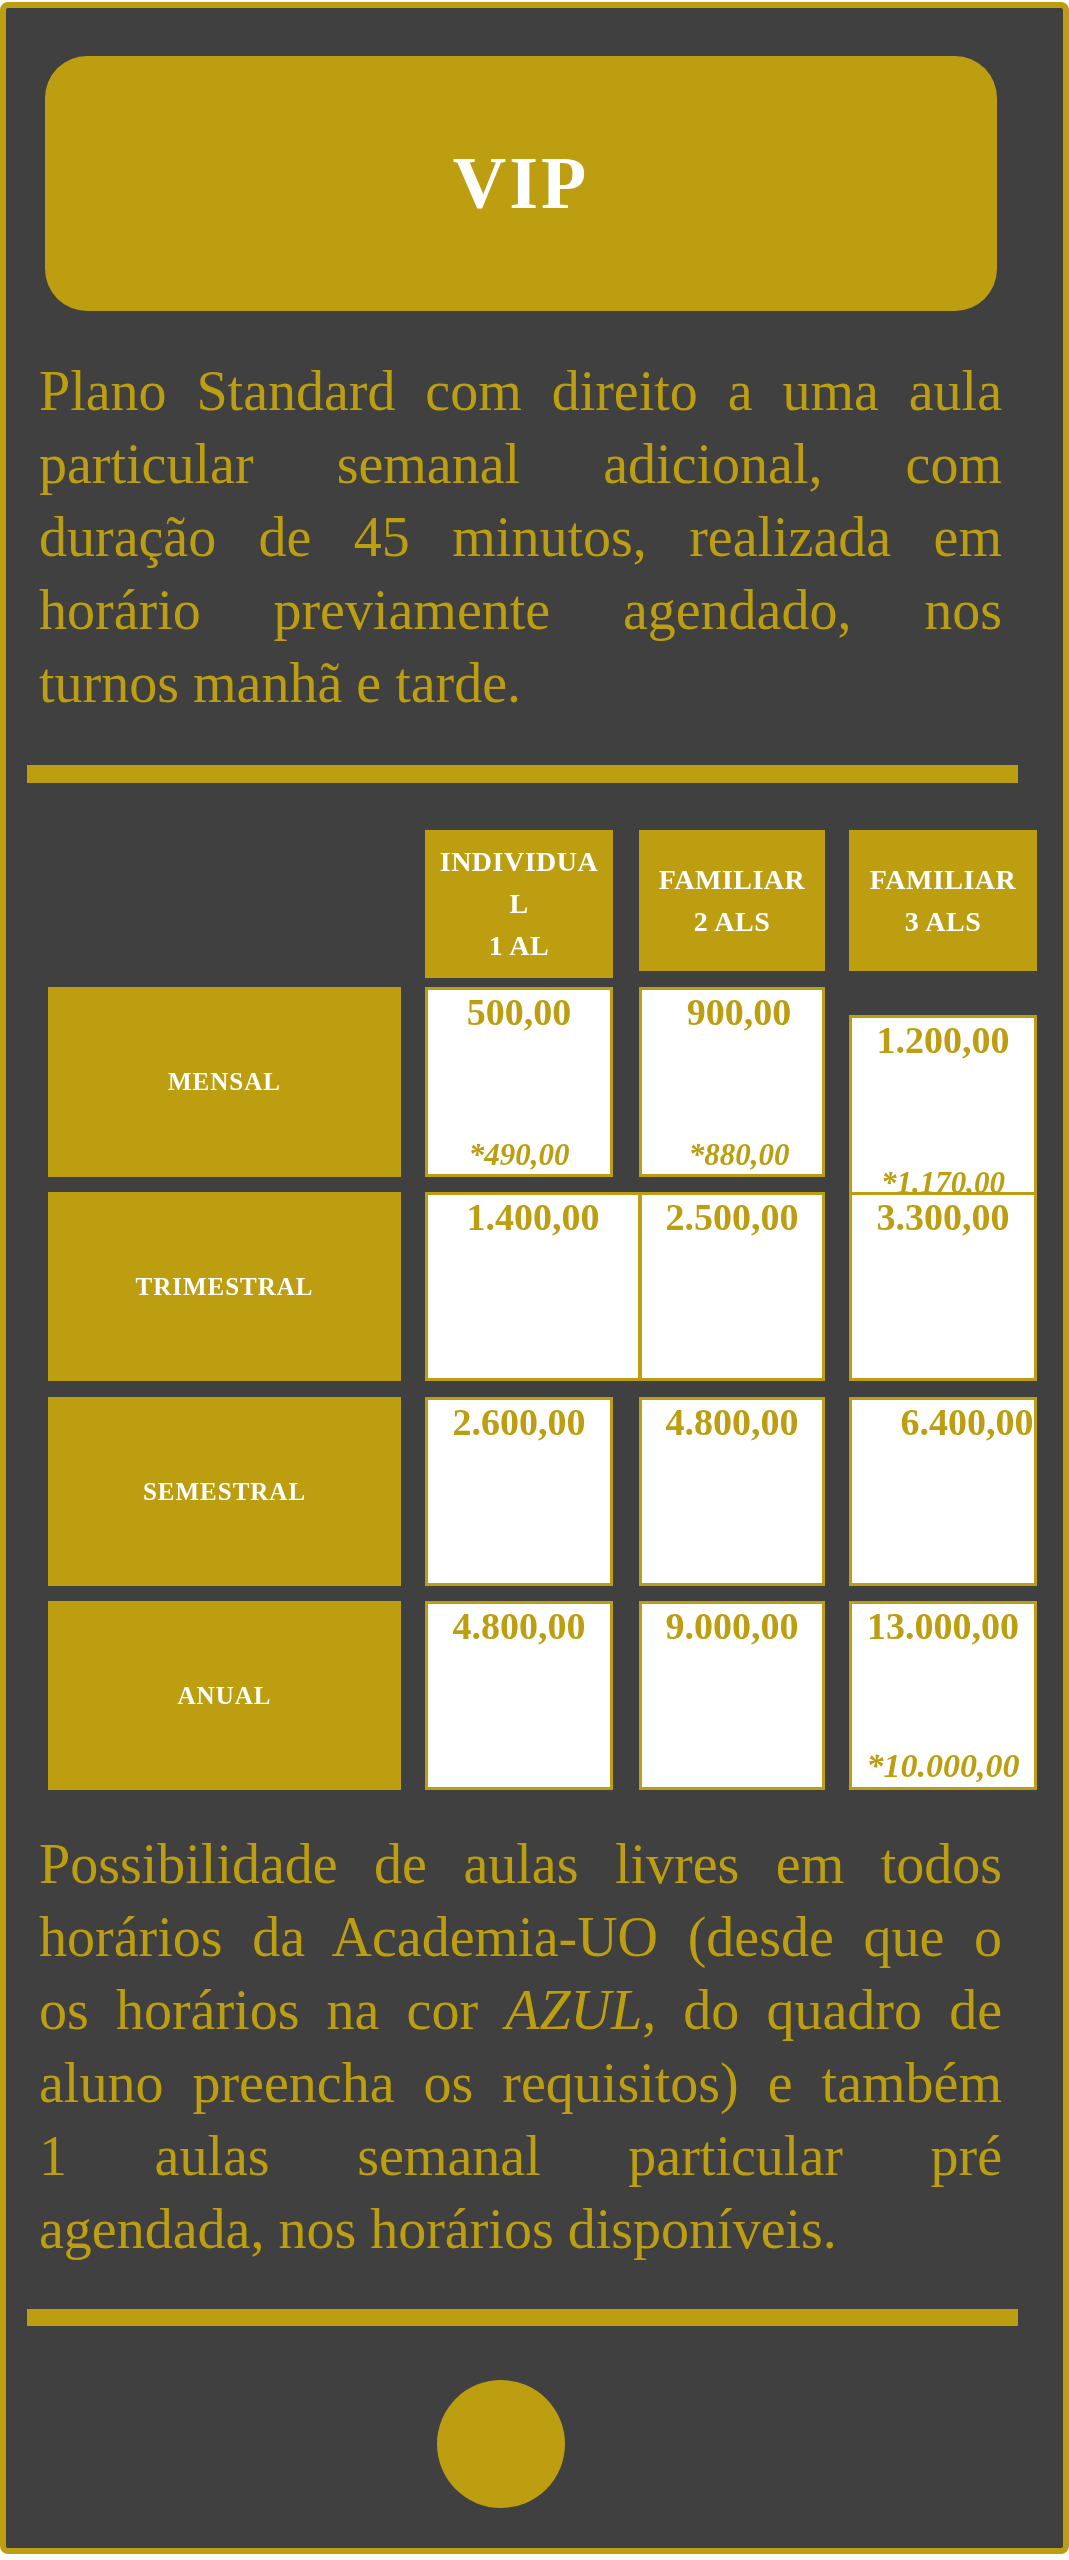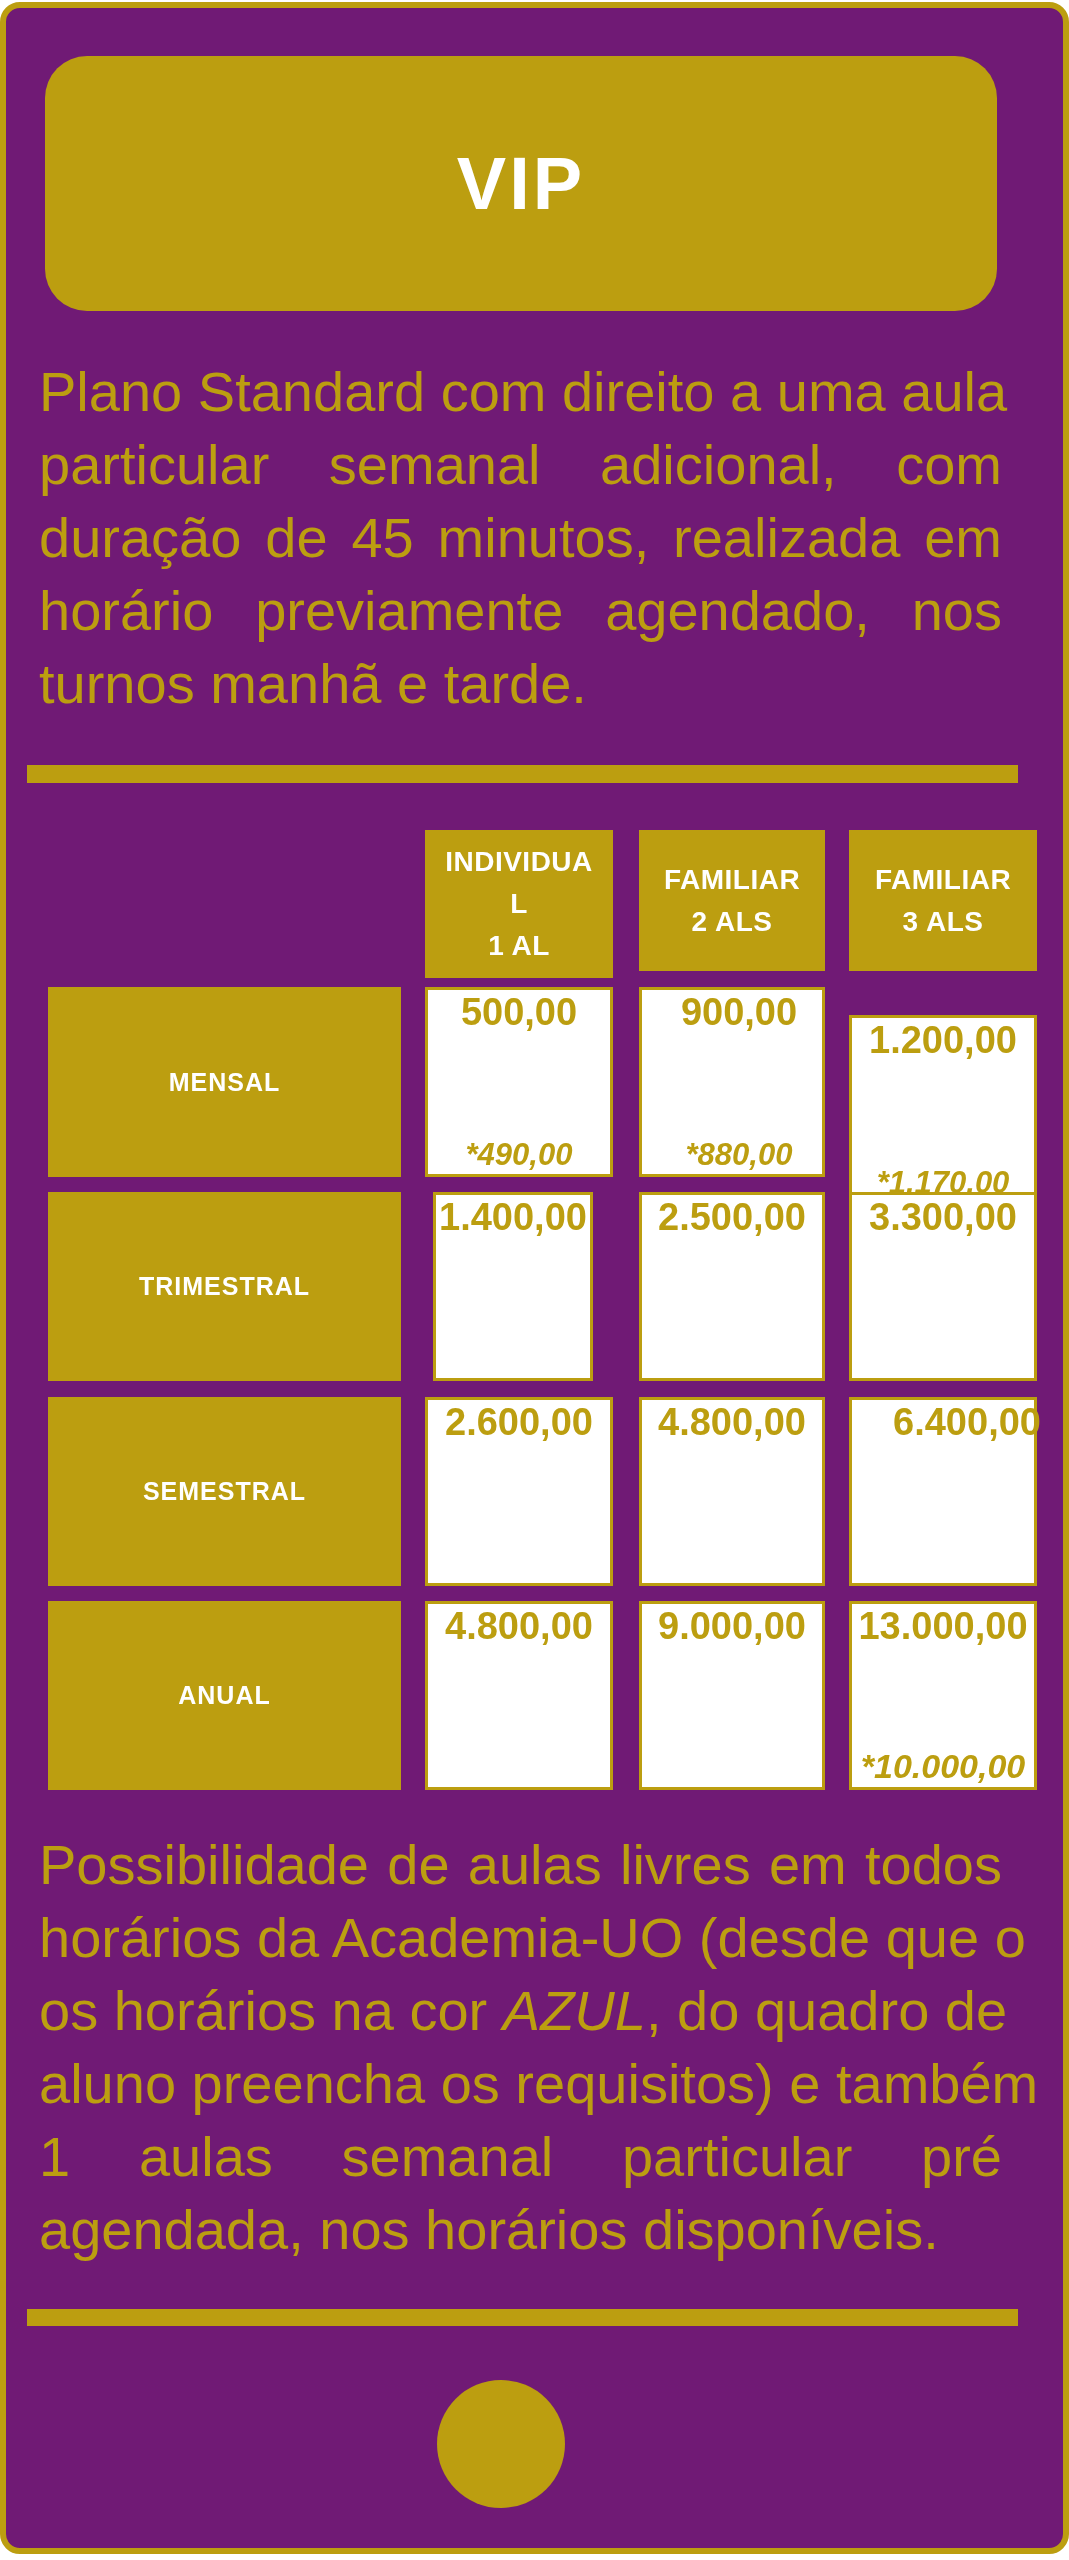--- a/index.html
+++ b/index.html
@@ -3,22 +3,23 @@
 <meta charset="utf-8">
 <style>
   :root { --gold: #BC9E10; }
   html,body { margin:0; padding:0; background:#ffffff; }
   body {
     width:1069px; height:2560px; position:relative; overflow:hidden;
     font-family:"Liberation Sans", sans-serif;
   }
   .card {
     position:absolute; left:0px; top:2px; width:1069px; height:2552px;
-    box-sizing:border-box; border:6px solid var(--gold); border-radius:20px;
-    background:#701a75;
+    box-sizing:border-box; border:6px solid var(--gold); border-radius:8px;
+    background:#404040;
+    font-family:Liberation Serif, serif;
   }
   .banner {
     position:absolute; left:39px; top:48px; width:952px; height:255px;
     background:var(--gold); border-radius:42px;
     display:flex; align-items:center; justify-content:center;
   }
   .banner-title {
     color:#ffffff; font-size:74px; font-weight:bold; letter-spacing:3px;
   }
   .para {
@@ -98,21 +99,21 @@
       </div>
       <div class="pcell" style="left: 633px; top: 979px; width: 186px; height: 190px; padding-left: 14px;">
         <div class="pmain">900,00</div>
         <div class="psub sub-sm">*880,00</div>
       </div>
       <div class="pcell" style="left: 843px; top: 979px; width: 188px; height: 190px; margin-top: 28px;">
         <div class="pmain">1.200,00</div>
         <div class="psub sub-sm">*1.170,00</div>
       </div>
       <div class="rlabel" style="left: 42px; top: 1184px; width: 353px; height: 189px;">TRIMESTRAL</div>
-      <div class="pcell" style="left: 419px; top: 1184px; width: 160px; height: 189px; margin-left: 8px;">
+      <div class="pcell" style="left: 419px; top: 1184px; width: 216px; height: 189px;">
         <div class="pmain">1.400,00</div>
       </div>
       <div class="pcell" style="left: 633px; top: 1184px; width: 186px; height: 189px;">
         <div class="pmain">2.500,00</div>
       </div>
       <div class="pcell" style="left: 843px; top: 1184px; width: 188px; height: 189px;">
         <div class="pmain">3.300,00</div>
       </div>
       <div class="rlabel" style="left: 42px; top: 1389px; width: 353px; height: 189px;">SEMESTRAL</div>
       <div class="pcell" style="left: 419px; top: 1389px; width: 188px; height: 189px;">

